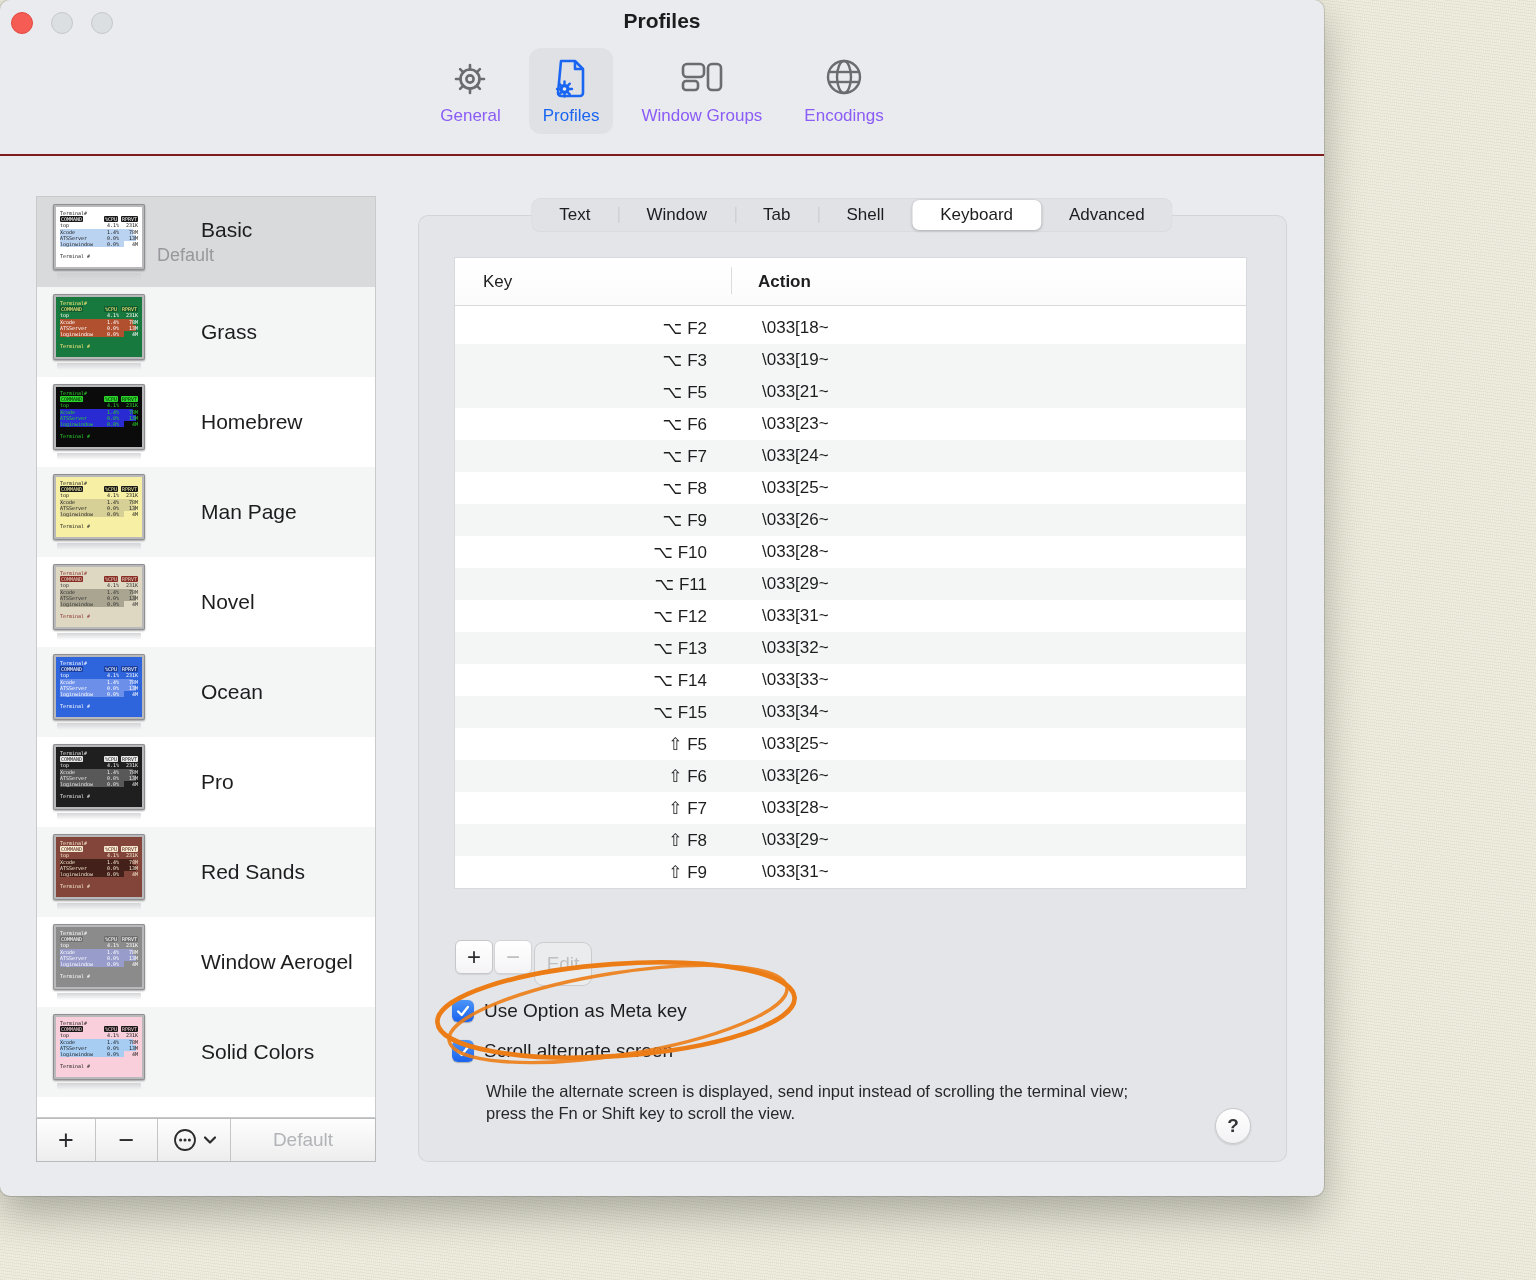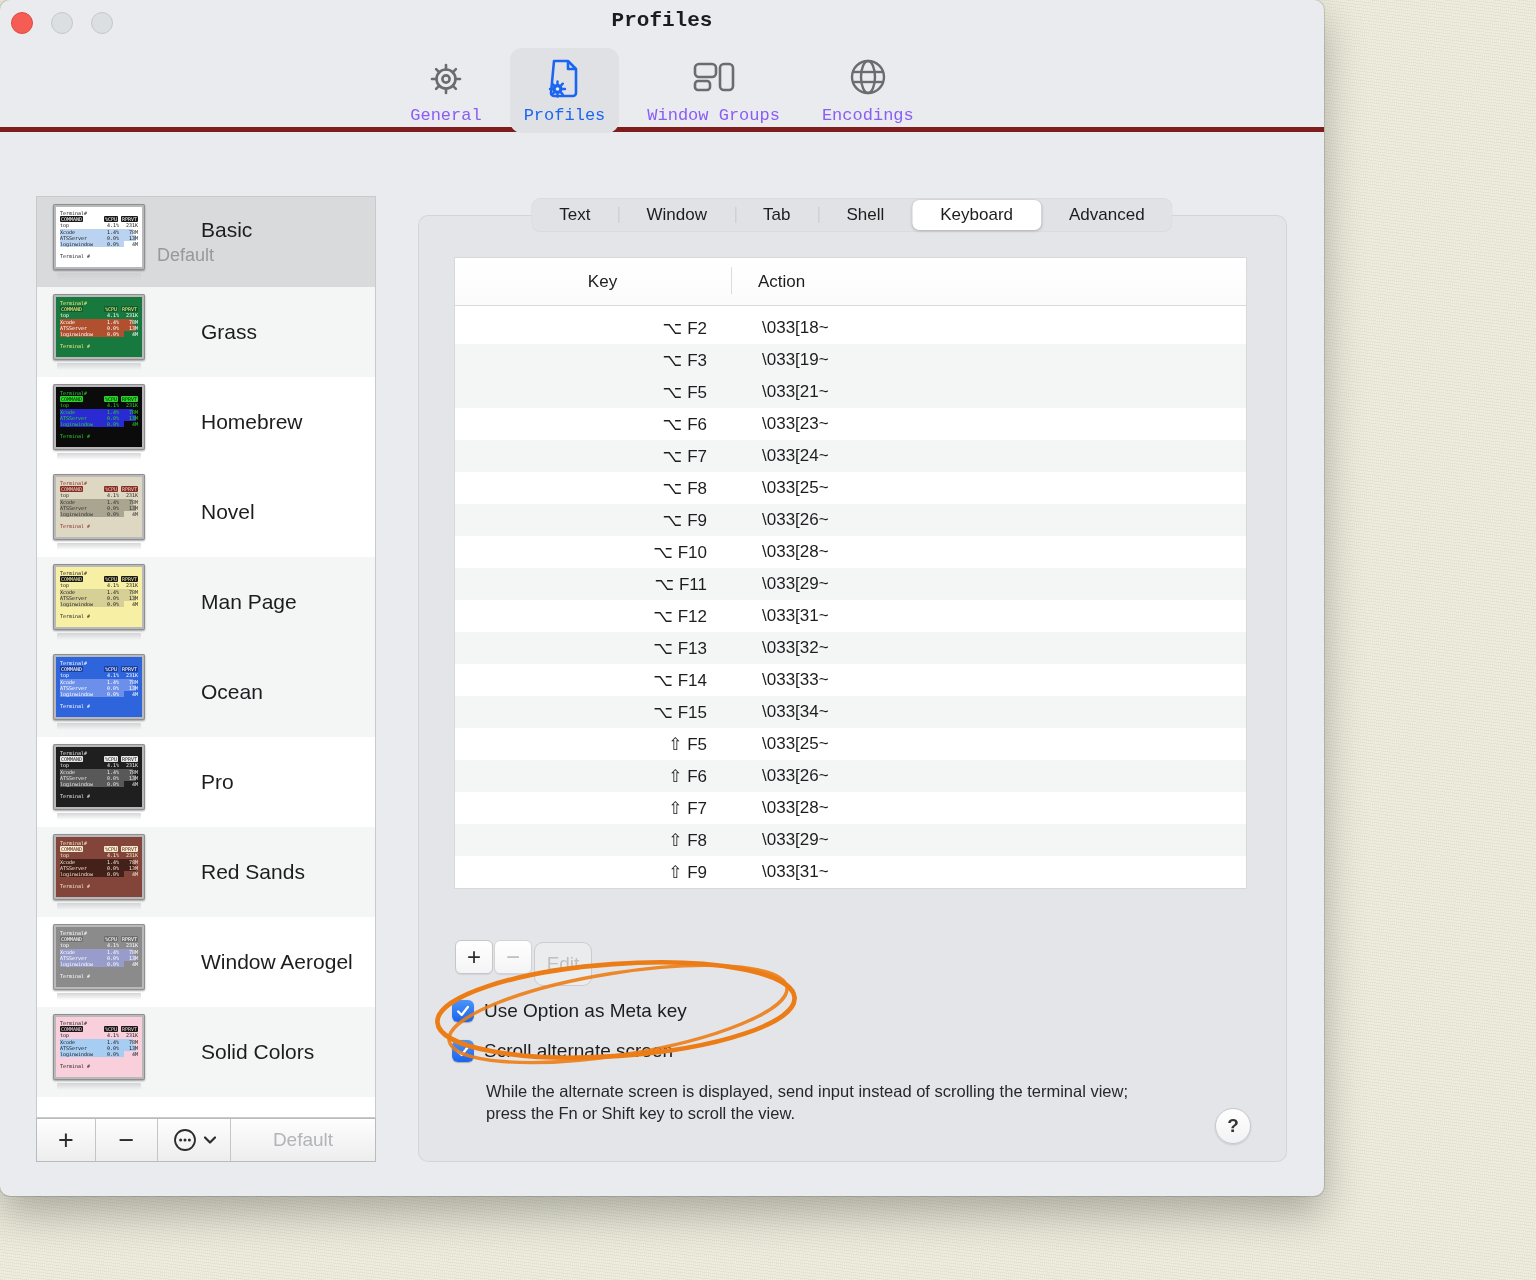--- a/index.html
+++ b/index.html
@@ -12,21 +12,21 @@
       repeating-linear-gradient(97deg, rgba(205,203,175,0.14) 0 1px, rgba(0,0,0,0) 1px 2px);
     position:relative; color:#1d1d1f;
   }
   .window {
     position:absolute; left:0; top:0; width:1324px; height:1196px;
     background:#e9ebee; border-radius:10px;
     box-shadow:0 18px 40px rgba(0,0,0,0.28), 0 0 0 1px rgba(0,0,0,0.12);
     overflow:hidden;
   }
   
-  .toolbar { position:absolute; left:0; top:0; width:100%; height:132px; border-bottom:5px solid #7f1d1d;font-family:Liberation Mono, monospace; }
+  .toolbar { position:absolute; left:0; top:0; width:100%; height:156px; border-bottom:2px solid #7f1d1d; }
   .traffic { position:absolute; top:12px; left:11px; display:flex; gap:18px; }
   .light { width:22px; height:22px; border-radius:50%; }
   .light.red { background:#f55d54; border:1px solid #e2483f; }
   .light.dim { background:#dcdfe2; border:1px solid #c6c9cc; }
   .win-title { position:absolute; top:9px; left:0; width:100%; text-align:center; font-size:21px; font-weight:bold; color:#1c1c1e; }
   .tb-items { position:absolute; top:48px; left:0; width:100%; display:flex; justify-content:center; align-items:flex-start; gap:14px; }
   .tb-item { display:flex; flex-direction:column; align-items:center; gap:4px; padding:8px 14px 8px; border-radius:12px; }
   .tb-item .tb-label { font-size:17px; color:#8b5cf6; }
   .tb-item.sel { background:#e0e1e4; }
   .tb-item.sel .tb-label { color:#1a66f2; }
@@ -81,23 +81,23 @@
   }
   .seg { position:relative; display:flex; align-items:center; padding:0 28px; font-size:17px; color:#1d1d1f; border-radius:9px; }
   .seg.sep::before { content:""; position:absolute; left:0; top:9px; width:1px; height:16px; background:#c7c9cc; }
   .seg.sel { background:#fff; border-radius:7px; margin:2px 0;
     box-shadow:0 1px 3px rgba(0,0,0,0.20), 0 0 0 0.5px rgba(0,0,0,0.05); }
   
   .ktable { position:absolute; left:455px; top:258px; width:791px; background:#fff;
     box-shadow:0 0 0 1px rgba(0,0,0,0.05); }
   .khead { height:48px; display:flex; align-items:center; border-bottom:1px solid #d9d9db;
     background:linear-gradient(#ffffff,#fbfbfc); position:relative; font-size:17px; }
-  .khead .hc1 { width:277px; padding-left:18px; position:relative;text-align:center; }
+  .khead .hc1 { width:277px; padding-left:28px; position:relative; }
   .khead .hc1::after { content:""; position:absolute; right:0; top:-5px; width:1px; height:27px; background:#dcdcde; }
-  .khead .hc2 { padding-left:26px; }
+  .khead .hc2 { padding-left:26px;font-weight:bold; }
   .krow { height:32px; display:flex; align-items:center; font-size:17px; background:#fff; }
   .krow.alt { background:#f4f6f6; }
   .krow .k { width:277px; text-align:right; padding-right:25px; }
   .krow .a { padding-left:30px; }
   .kgap { height:6px; background:#fff; }
   
   .bevel {
     position:absolute; width:38px; height:34px; border:1px solid #c7c7ca; border-radius:6px;
     background:linear-gradient(#ffffff,#f4f4f6); box-shadow:0 1px 1px rgba(0,0,0,0.08);
     display:flex; align-items:center; justify-content:center; font-size:24px; font-weight:300; color:#2c2c2e;
@@ -313,20 +313,61 @@
               <div class="t-line">&nbsp;</div>
               <div class="t-line" style="color: rgb(43, 212, 43);">Terminal #</div>
             </div>
           </div>
           <div class="refl"></div>
         </div>
         <div class="p-text">
           <div class="p-name">Homebrew</div>
         </div>
       </div>
+      <div class="p-item alt">
+        <div class="thumb-wrap">
+          <div class="thumb">
+            <div class="screen" style="background: rgb(246, 239, 164); color: rgb(26, 26, 26);">
+              <div class="t-line" style="color: rgb(26, 26, 26);">Terminal#</div>
+              <div class="t-head">
+                <span class="chip" style="background: rgb(26, 26, 26); color: rgb(246, 239, 164);">COMMAND</span>
+                <span class="sp"></span>
+                <span class="chip" style="background: rgb(26, 26, 26); color: rgb(246, 239, 164); margin-left: 3px;">%CPU</span>
+                <span class="chip" style="background: rgb(26, 26, 26); color: rgb(246, 239, 164); margin-left: 3px;">RPRVT</span>
+              </div>
+              <div class="t-row">
+                <span class="n">top</span>
+                <span class="c">4.1%</span>
+                <span class="m">231K</span>
+              </div>
+              <div class="t-row" style="background: linear-gradient(to right, rgb(214, 207, 150) 0px, rgb(214, 207, 150) 94%, transparent 94%);">
+                <span class="n">Xcode</span>
+                <span class="c">1.4%</span>
+                <span class="m">78M</span>
+              </div>
+              <div class="t-row" style="background: linear-gradient(to right, rgb(214, 207, 150) 0px, rgb(214, 207, 150) 98%, transparent 98%);">
+                <span class="n">ATSServer</span>
+                <span class="c">0.0%</span>
+                <span class="m">13M</span>
+              </div>
+              <div class="t-row" style="background: linear-gradient(to right, rgb(214, 207, 150) 0px, rgb(214, 207, 150) 82%, transparent 82%);">
+                <span class="n">loginwindow</span>
+                <span class="c">0.0%</span>
+                <span class="m">4M</span>
+              </div>
+              <div class="t-line">&nbsp;</div>
+              <div class="t-line" style="color: rgb(26, 26, 26);">Terminal #</div>
+            </div>
+          </div>
+          <div class="refl"></div>
+        </div>
+        <div class="p-text">
+          <div class="p-name">Man Page</div>
+        </div>
+      </div>
       <div class="p-item">
         <div class="thumb-wrap">
           <div class="thumb">
             <div class="screen" style="background: rgb(222, 215, 194); color: rgb(47, 47, 47);">
               <div class="t-line" style="color: rgb(139, 45, 39);">Terminal#</div>
               <div class="t-head">
                 <span class="chip" style="background: rgb(139, 45, 39); color: rgb(222, 215, 194);">COMMAND</span>
                 <span class="sp"></span>
                 <span class="chip" style="background: rgb(139, 45, 39); color: rgb(222, 215, 194); margin-left: 3px;">%CPU</span>
                 <span class="chip" style="background: rgb(139, 45, 39); color: rgb(222, 215, 194); margin-left: 3px;">RPRVT</span>
@@ -352,61 +393,20 @@
                 <span class="m">4M</span>
               </div>
               <div class="t-line">&nbsp;</div>
               <div class="t-line" style="color: rgb(139, 45, 39);">Terminal #</div>
             </div>
           </div>
           <div class="refl"></div>
         </div>
         <div class="p-text">
           <div class="p-name">Novel</div>
-        </div>
-      </div>
-      <div class="p-item alt">
-        <div class="thumb-wrap">
-          <div class="thumb">
-            <div class="screen" style="background: rgb(246, 239, 164); color: rgb(26, 26, 26);">
-              <div class="t-line" style="color: rgb(26, 26, 26);">Terminal#</div>
-              <div class="t-head">
-                <span class="chip" style="background: rgb(26, 26, 26); color: rgb(246, 239, 164);">COMMAND</span>
-                <span class="sp"></span>
-                <span class="chip" style="background: rgb(26, 26, 26); color: rgb(246, 239, 164); margin-left: 3px;">%CPU</span>
-                <span class="chip" style="background: rgb(26, 26, 26); color: rgb(246, 239, 164); margin-left: 3px;">RPRVT</span>
-              </div>
-              <div class="t-row">
-                <span class="n">top</span>
-                <span class="c">4.1%</span>
-                <span class="m">231K</span>
-              </div>
-              <div class="t-row" style="background: linear-gradient(to right, rgb(214, 207, 150) 0px, rgb(214, 207, 150) 94%, transparent 94%);">
-                <span class="n">Xcode</span>
-                <span class="c">1.4%</span>
-                <span class="m">78M</span>
-              </div>
-              <div class="t-row" style="background: linear-gradient(to right, rgb(214, 207, 150) 0px, rgb(214, 207, 150) 98%, transparent 98%);">
-                <span class="n">ATSServer</span>
-                <span class="c">0.0%</span>
-                <span class="m">13M</span>
-              </div>
-              <div class="t-row" style="background: linear-gradient(to right, rgb(214, 207, 150) 0px, rgb(214, 207, 150) 82%, transparent 82%);">
-                <span class="n">loginwindow</span>
-                <span class="c">0.0%</span>
-                <span class="m">4M</span>
-              </div>
-              <div class="t-line">&nbsp;</div>
-              <div class="t-line" style="color: rgb(26, 26, 26);">Terminal #</div>
-            </div>
-          </div>
-          <div class="refl"></div>
-        </div>
-        <div class="p-text">
-          <div class="p-name">Man Page</div>
         </div>
       </div>
       <div class="p-item alt">
         <div class="thumb-wrap">
           <div class="thumb">
             <div class="screen" style="background: rgb(46, 100, 220); color: rgb(255, 255, 255);">
               <div class="t-line" style="color: rgb(255, 255, 255);">Terminal#</div>
               <div class="t-head">
                 <span class="chip" style="background: rgb(26, 63, 158); color: rgb(255, 255, 255);">COMMAND</span>
                 <span class="sp"></span>

